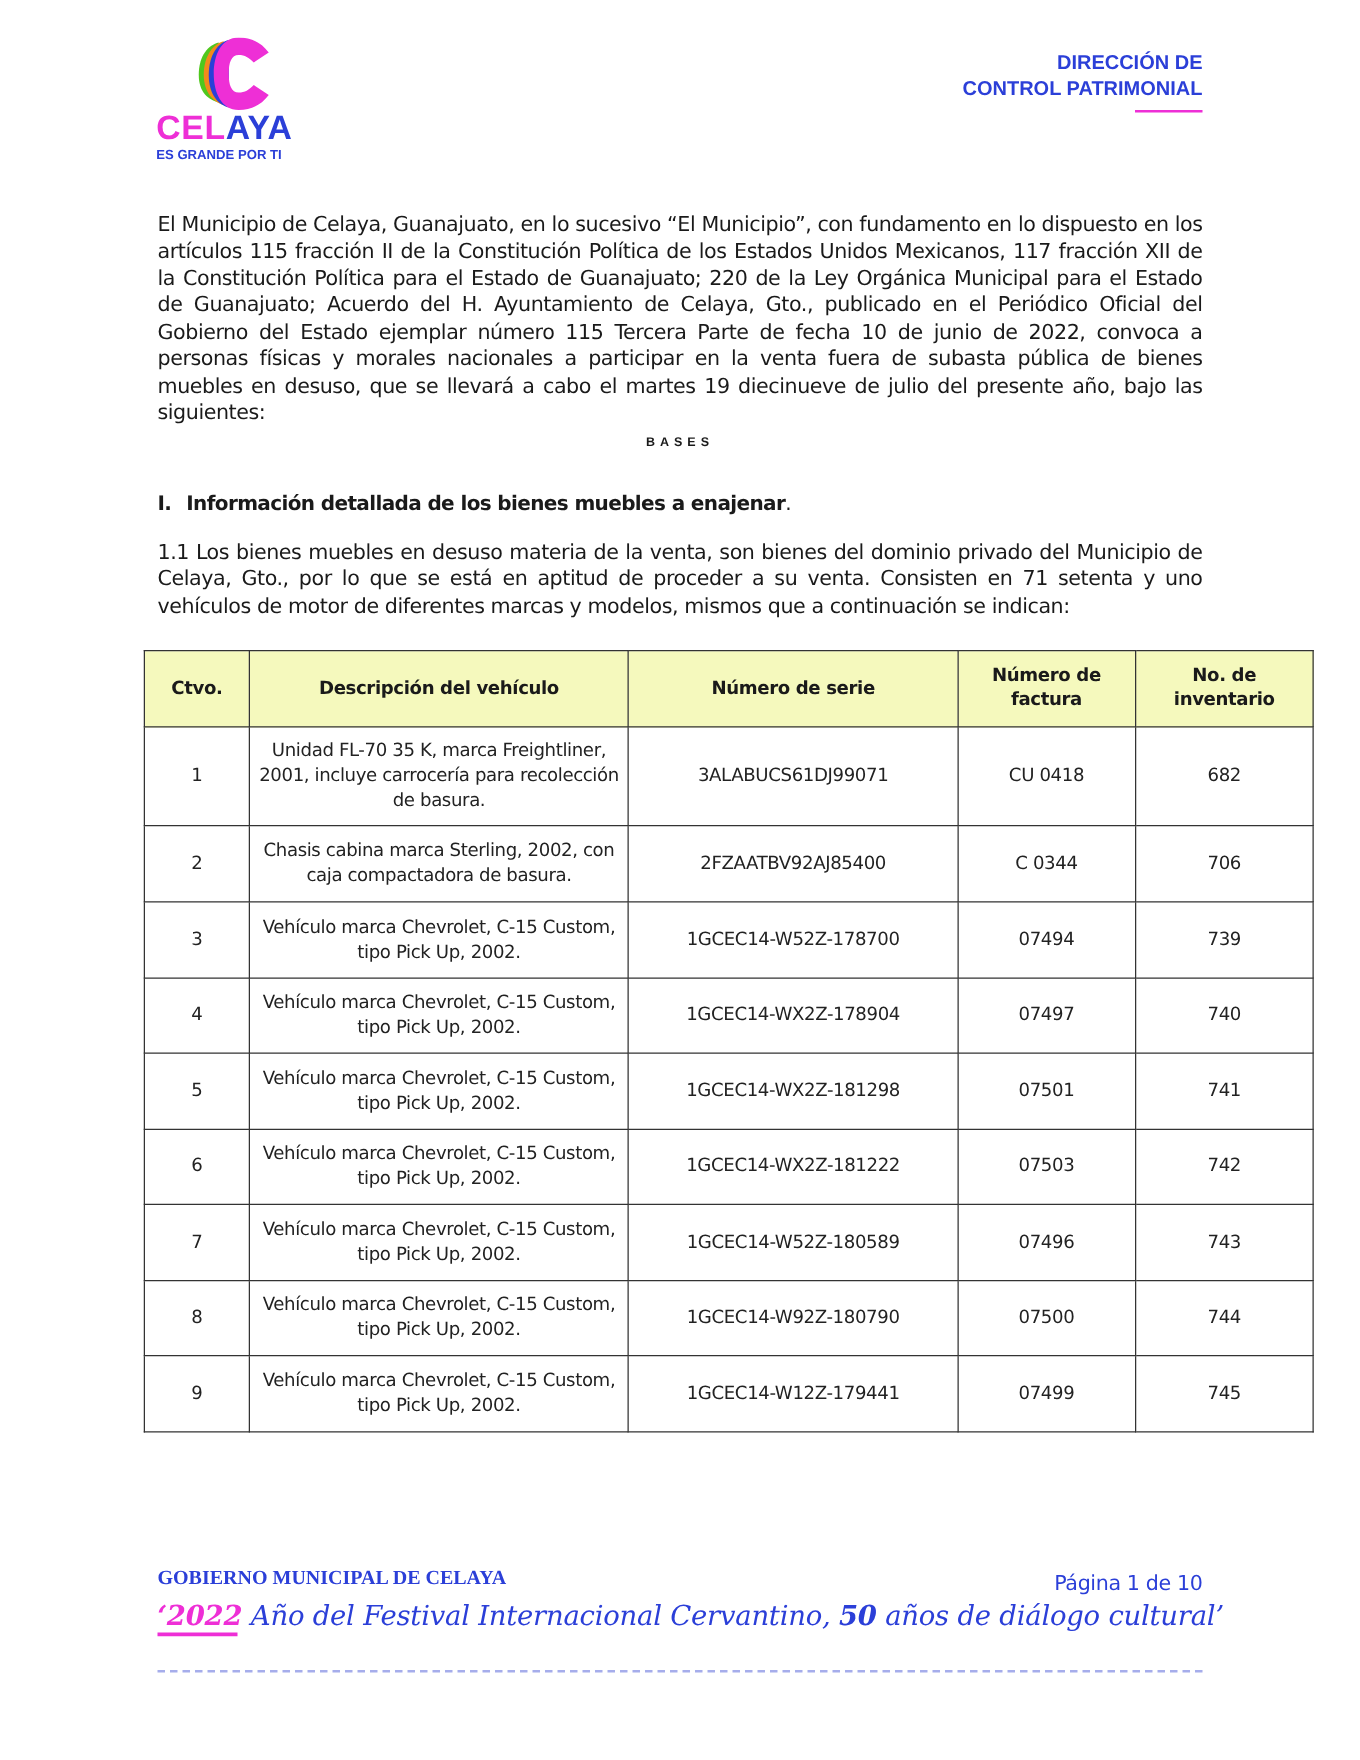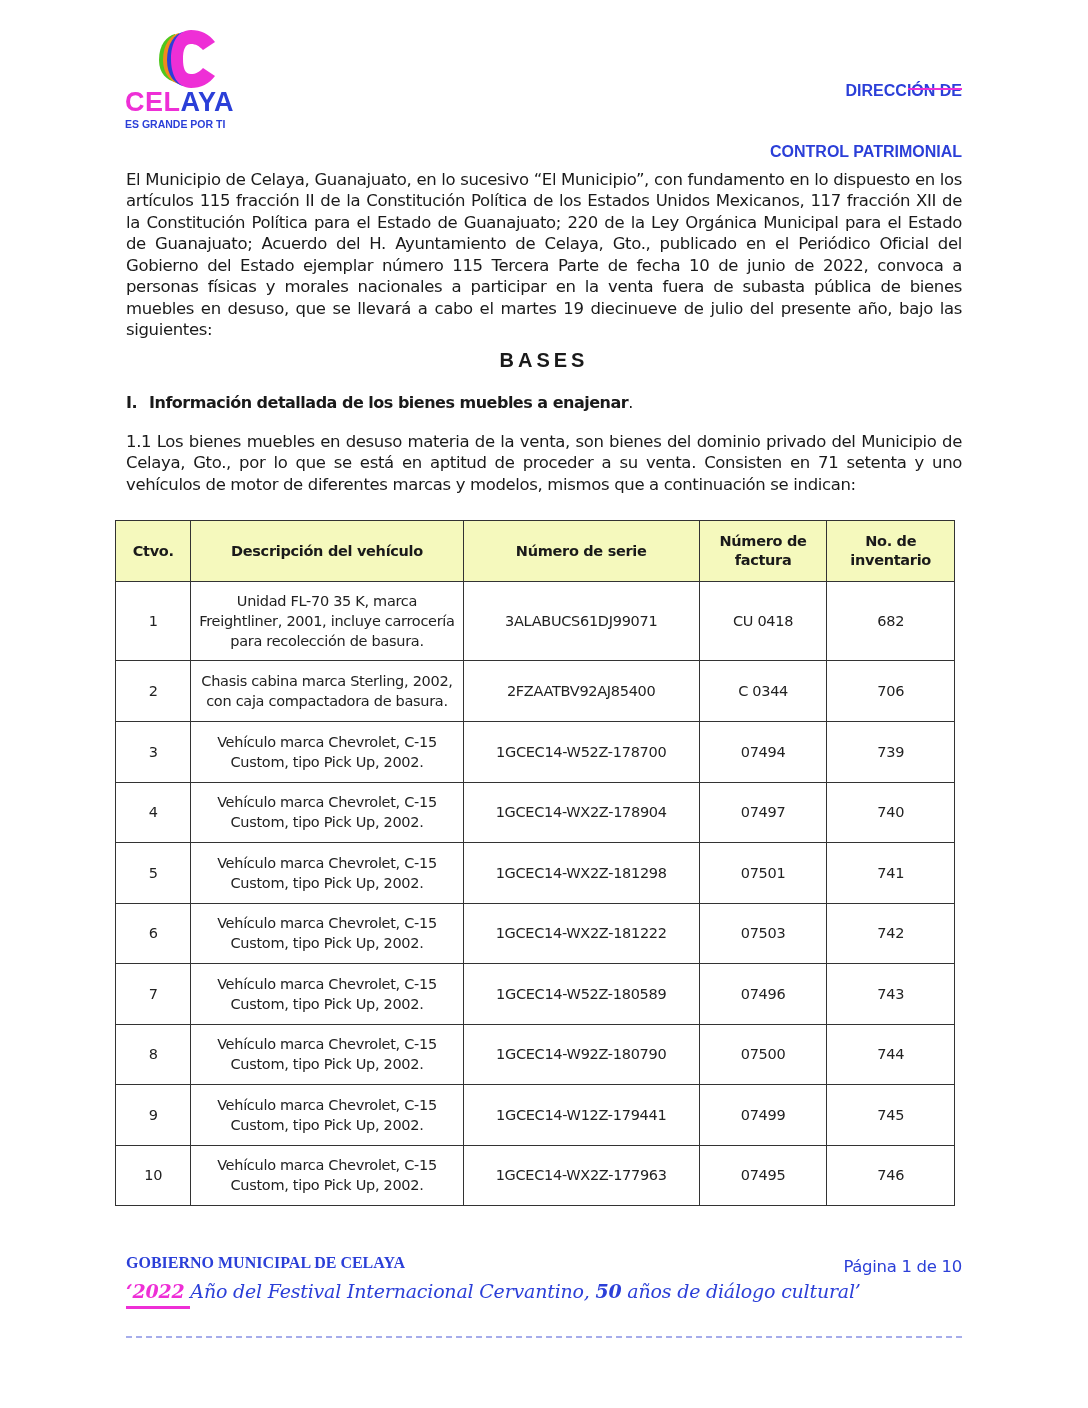--- a/index.html
+++ b/index.html
@@ -12,50 +12,50 @@
   .logo-word { position:absolute; left:0; top:58px; font-family:"Liberation Sans", sans-serif;
                font-weight:bold; font-size:27px; letter-spacing:0.5px; line-height:28px; }
   .logo-word .pink { color:#ee2fd6; }
   .logo-word .blue { color:#2b3fd8; }
   .logo-tag { position:absolute; left:0; top:88px; font-family:"Liberation Sans", sans-serif;
               font-weight:bold; font-size:10.5px; color:#2b3fd8; white-space:nowrap; }
 
   .dept { position:absolute; right:126px; top:40px; text-align:right;
           font-family:"Liberation Sans", sans-serif; font-weight:bold; font-size:16px;
           color:#2b3fd8; line-height:21px; }
-  .dept-line { display:block;margin-top:40px; }
+  .dept-line { display:block; }
   .dept-underline { position:absolute; right:126px; top:88px; width:54px; height:2px; background:#ee2fd6; }
 
   
   .para { position:absolute; left:126px; width:836px; font-size:16.5px; line-height:21.5px;
           text-align:justify; font-family:"DejaVu Sans", sans-serif; font-weight:normal;
           letter-spacing:-0.35px; color:#1a1a1a; }
   .intro { top:152px; }
   .bases { position:absolute; left:0; width:1088px; top:349px; text-align:center;
-           font-family:"Liberation Sans", sans-serif; font-weight:bold; font-size:20px; letter-spacing:4px; }
+           font-family:"Liberation Sans", sans-serif; font-weight:bold; font-size:10px; letter-spacing:4px; }
   .section-title { position:absolute; left:126px; top:393px; font-family:"DejaVu Sans", sans-serif;
                    font-weight:bold; font-size:16px; letter-spacing:-0.5px;text-align:center; }
   .section-title .num { margin-right:12px; }
   .section-body { top:414px; }
 
   
-  table.inv { position:absolute; left:115px; top:520px; width:840px; border-collapse:collapse;
+  table.inv { position:absolute; left:115px; top:520px; width:936px; border-collapse:collapse;
               font-family:"DejaVu Sans", sans-serif; font-size:14.5px; letter-spacing:-0.3px;border-radius:28px; }
   table.inv th, table.inv td { border:1.6px solid #333; text-align:center; vertical-align:middle; padding:0 6px; }
   table.inv th { background:#f5f9bd; font-weight:bold; height:60px; line-height:19px; font-size:14.5px; }
   table.inv td { height:59.5px; line-height:20px; color:#222; }
   table.inv tr.r1 td { height:78px; }
   table.inv tr.r2 td { height:60px; }
   .c1 { width:62px; } .c2 { width:258px; } .c3 { width:222px; } .c4 { width:114px; } .c5 { width:114px; }
 
   
   .page-num { position:absolute; right:126px; top:1257px; font-size:16.5px; color:#2b3fd8;
               font-family:"DejaVu Sans", sans-serif; letter-spacing:-0.3px;margin-left:18px; }
   .motto { position:absolute; left:126px; top:1280px; font-family:"DejaVu Serif", serif;
-           font-style:italic; font-size:19px; color:#2b3fd8; white-space:nowrap; letter-spacing:-0.2px; }
+           font-style:italic; font-size:22px; color:#2b3fd8; white-space:nowrap; letter-spacing:-0.2px; }
   .motto .year { color:#ee2fd6; font-weight:bold; }
   .motto .fifty { font-weight:bold; }
   .motto-underline { position:absolute; left:126px; top:1306px; width:64px; height:3px; background:#ee2fd6; }
   .gov { position:absolute; left:126px; top:1254px; font-family:Liberation Serif, serif;
          font-weight:bold; font-size:16px; color:#2b3fd8; }
   .gov-address { position:absolute; left:126px; top:1336px; width:836px; height:4px; overflow:hidden;
                  border-top:2px dashed #a6adeb; }
 </style>
 </head>
 <body>
@@ -154,27 +154,20 @@
       <td>07500</td>
       <td>744</td>
     </tr>
     <tr>
       <td>9</td>
       <td>Vehículo marca Chevrolet, C-15 Custom, tipo Pick Up, 2002.</td>
       <td>1GCEC14-W12Z-179441</td>
       <td>07499</td>
       <td>745</td>
     </tr>
-    <tr>
-      <td>10</td>
-      <td>Vehículo marca Chevrolet, C-15 Custom, tipo Pick Up, 2002.</td>
-      <td>1GCEC14-WX2Z-177963</td>
-      <td>07495</td>
-      <td>746</td>
-    </tr>
   </tbody>
 </table>
 
 <div class="page-num">Página 1 de 10</div>
 <div class="motto"><span class="year">‘</span><span class="year">2022</span><span> Año del Festival Internacional Cervantino, </span><span class="fifty">50</span><span> años de diálogo cultural’</span></div>
 <div class="motto-underline"></div>
 <div class="gov">GOBIERNO MUNICIPAL DE CELAYA</div>
 <div class="gov-address"></div>
 
 </body></html>

